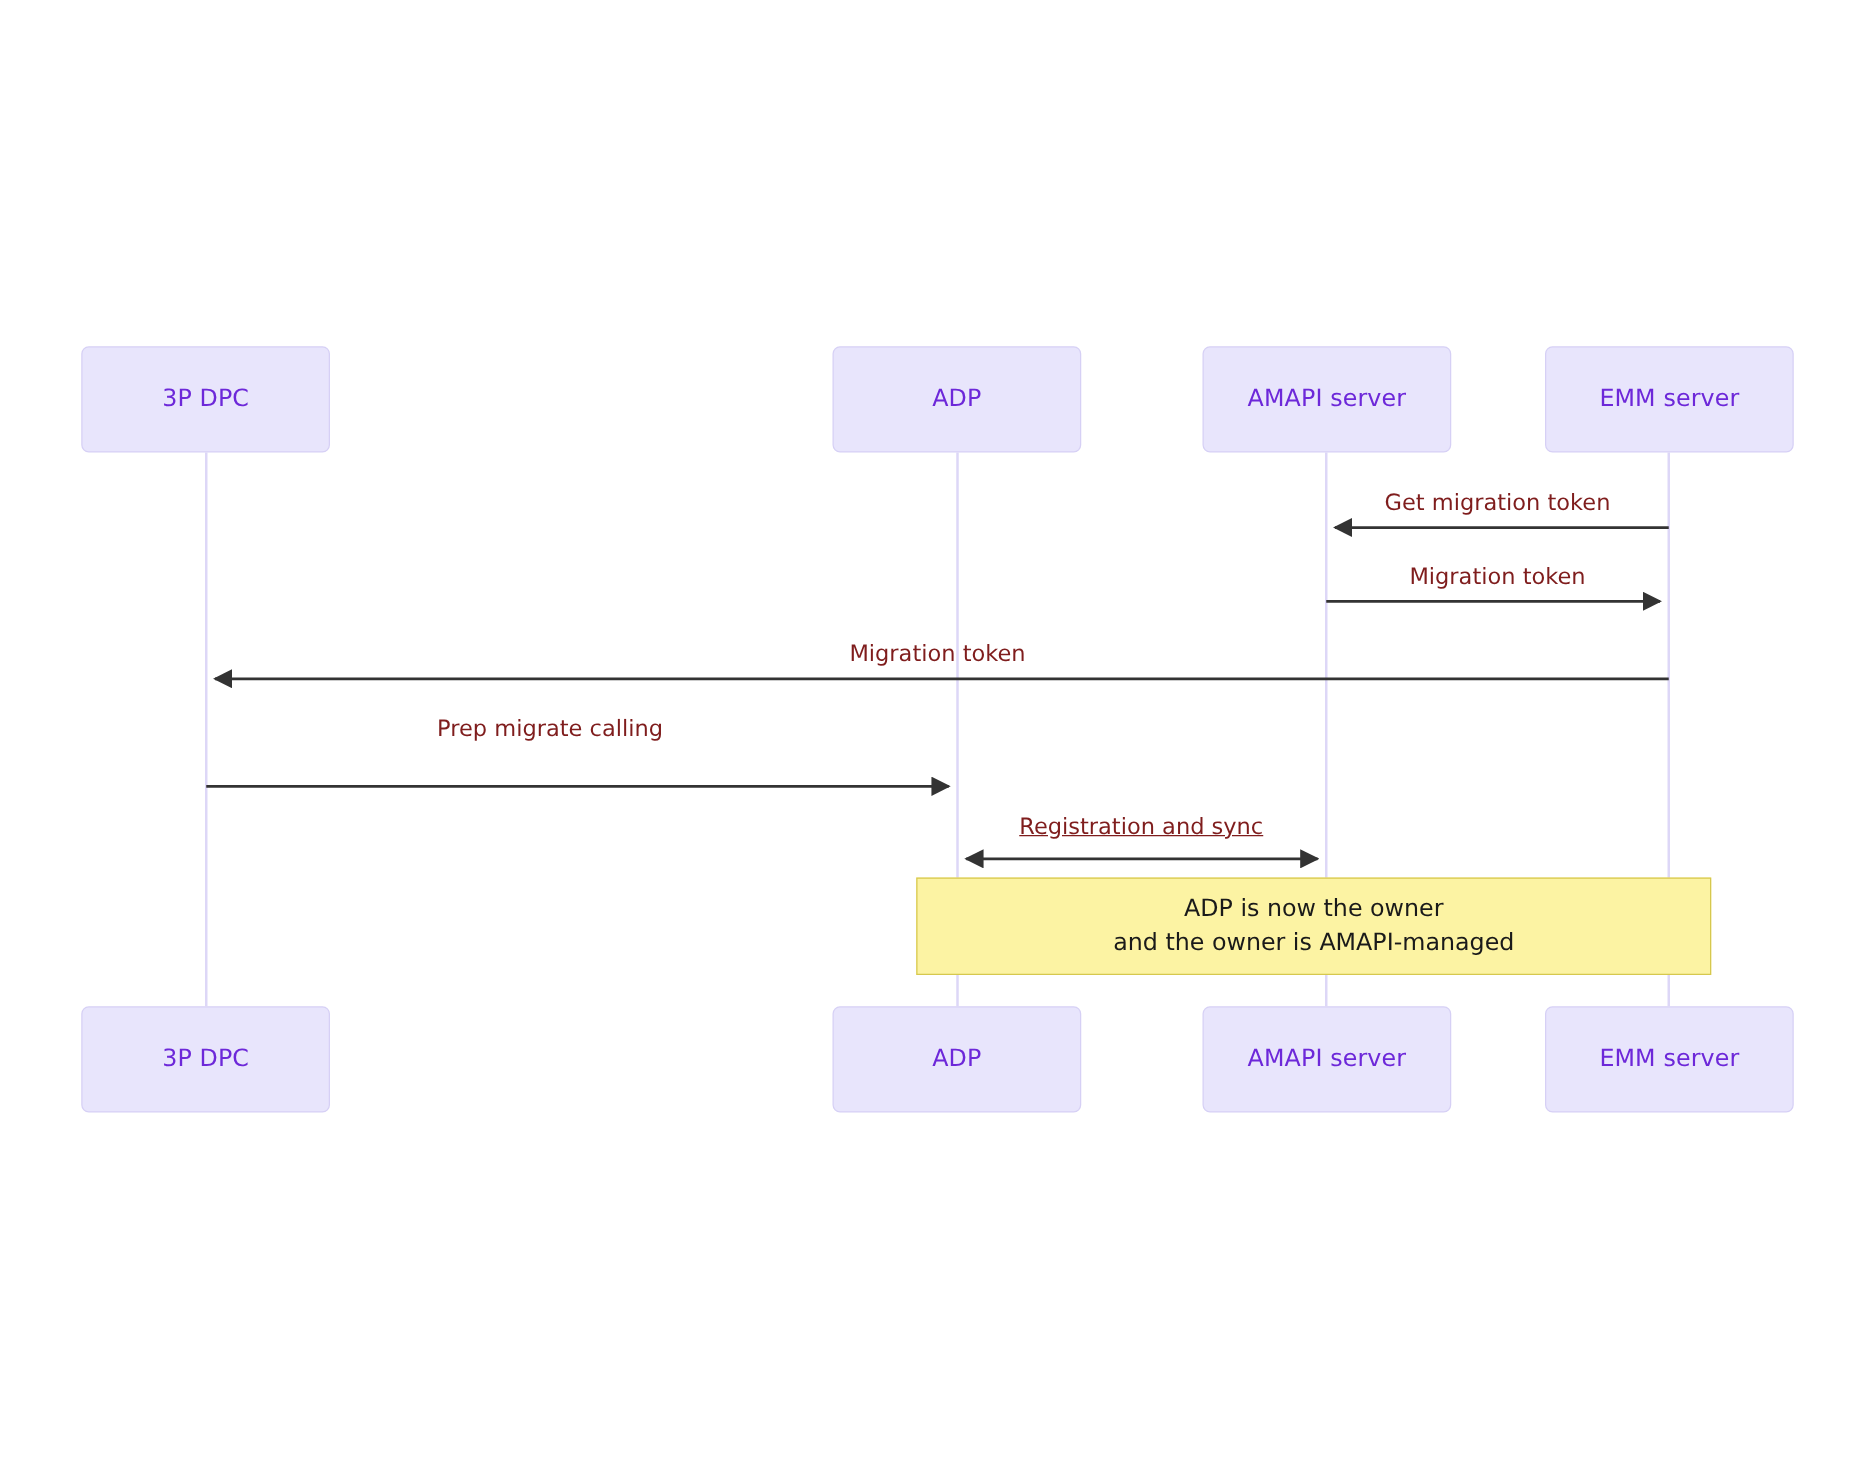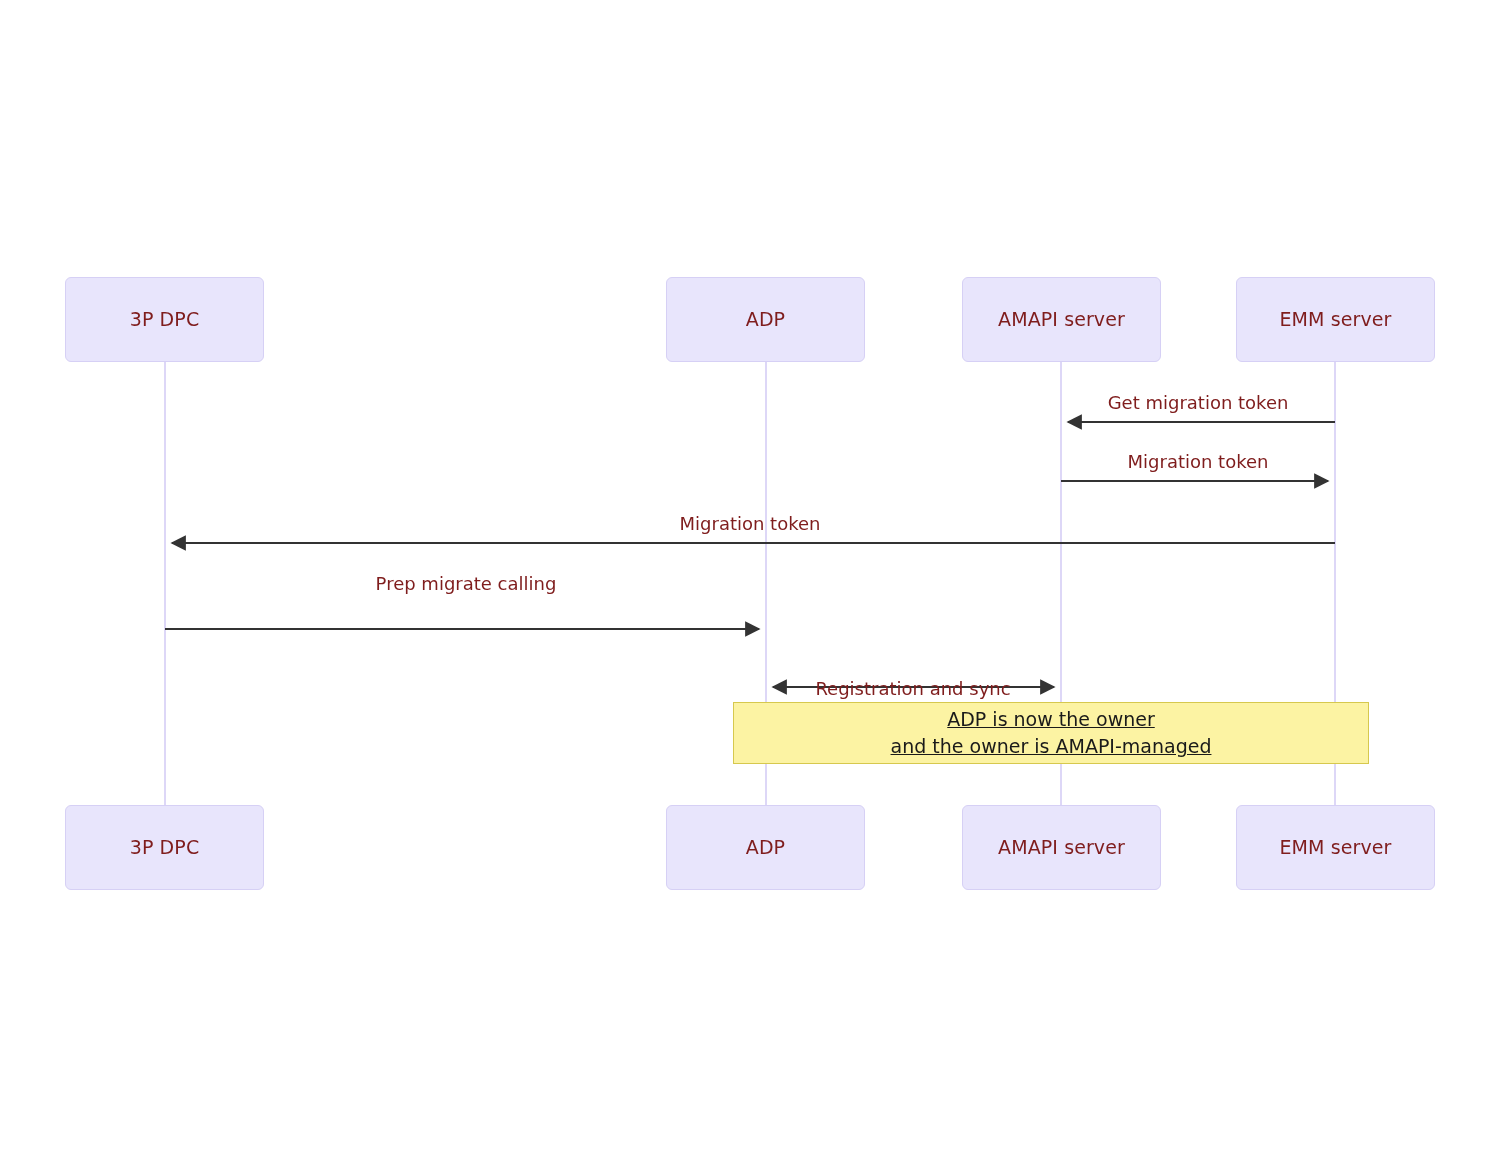--- a/index.html
+++ b/index.html
@@ -19,21 +19,21 @@
   }
   .actor-box {
     position: absolute;
     box-sizing: border-box;
     background: #e8e5fc;
     border: 1px solid #d6d0f5;
     border-radius: 6px;
     display: flex;
     align-items: center;
     justify-content: center;
-    color: #7f1d1d;
+    color: #6d28d9;
     font-size: 19px;
     line-height: 1.2;
     text-align: center;
     letter-spacing: .1px;
   }
   .lifeline {
     position: absolute;
     width: 2px;
     background: #ddd7f7;
   }
@@ -131,26 +131,26 @@
   </div>
 
   <div class="msg-label" style="left:1198px; top:449px;">
     <span>Migration token</span>
   </div>
 
   <div class="msg-label" style="left:750px; top:511px;">
     <span>Migration token</span>
   </div>
 
-  <div class="msg-label" style="left:466px; top:571px;">
+  <div class="msg-label" style="left:440px; top:571px;">
     <div>Prep migrate calling</div>
   </div>
 
-  <div class="msg-label" style="left:913px; top:676px;">
+  <div class="msg-label" style="left:913px; top:649px;text-decoration:underline;">
     <span>Registration and sync</span>
   </div>
 
-  <div class="note-box" style="left:733px; top:702px; width:636px; height:62px;text-decoration:underline;">
+  <div class="note-box" style="left:733px; top:702px; width:636px; height:78px;">
     <div>ADP is now the owner</div>
     <div>and the owner is AMAPI-managed</div>
   </div>
 
 </div>
 
 </body></html>

